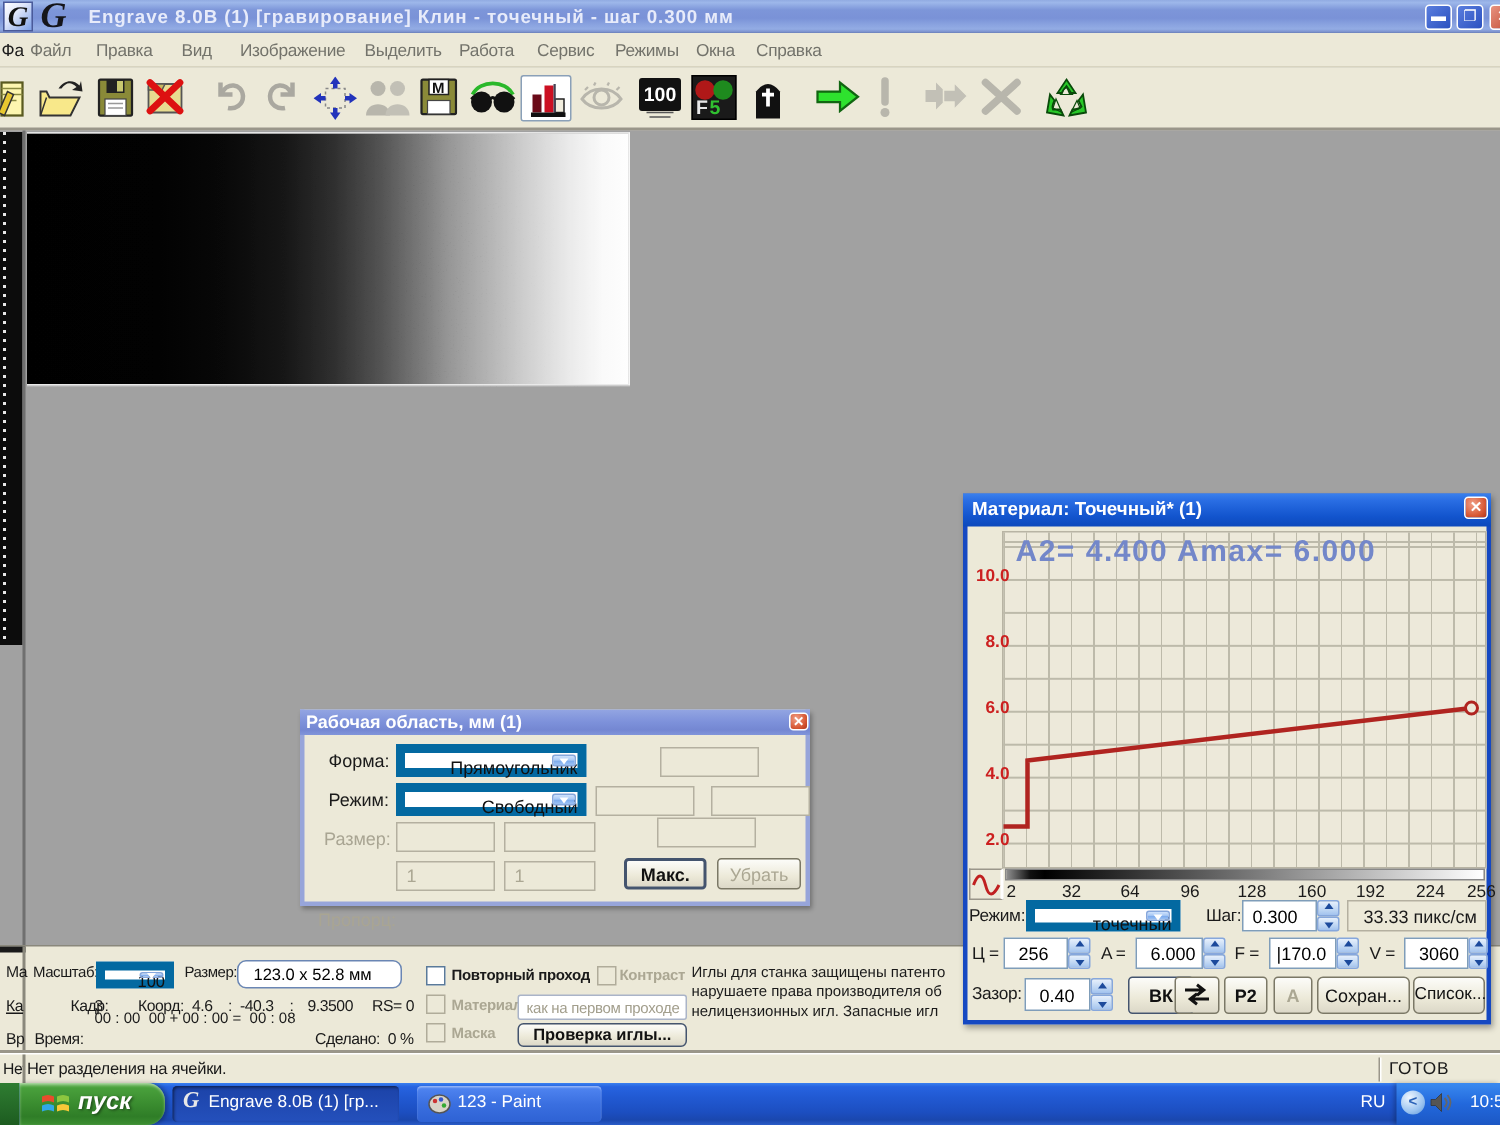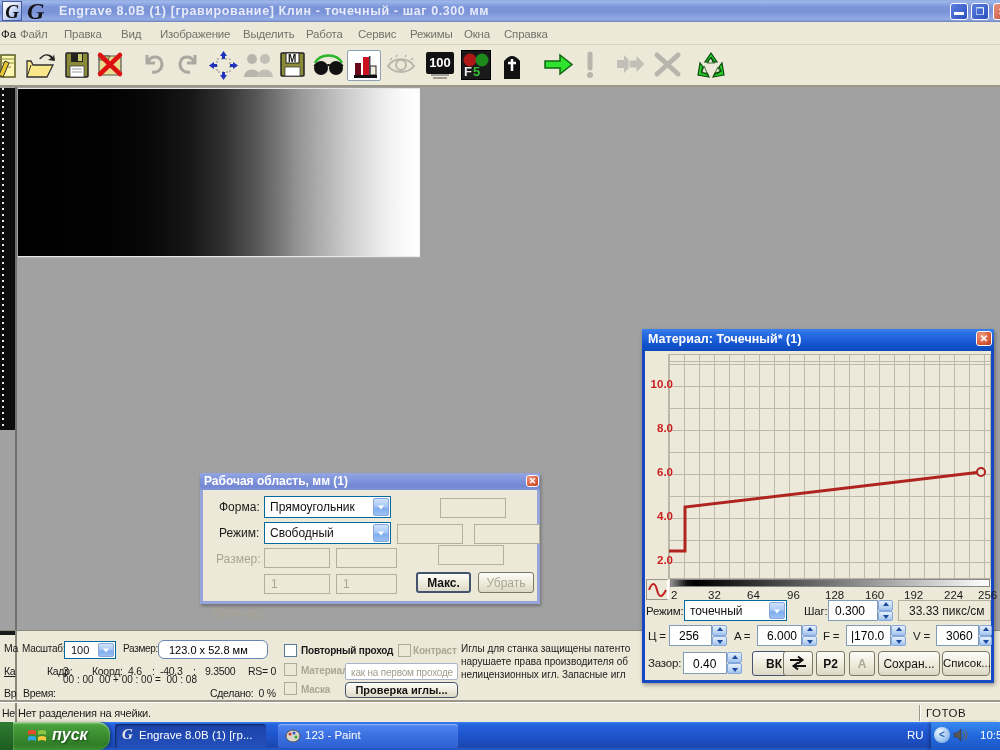--- a/index.html
+++ b/index.html
@@ -44,21 +44,21 @@
   background:radial-gradient(circle at 35% 30%,#f0a088,#d95b38 60%,#b03318);
   color:#fff; font-size:10px; font-weight:bold; text-align:center; }
 
 
 #dlg1 { z-index:5; left:200px; top:473px; width:340px; height:131px; background:#ece9d8; border:3px solid #97a5da; border-top:none; box-shadow:1px 2px 3px rgba(0,0,0,0.3);padding-left:24px; }
 #dlg1-title { position:absolute; left:-3px; top:0; width:340px; height:17px;
   background:linear-gradient(to bottom,#93a5e2 0%,#7d91da 50%,#7487d2 80%,#8195da 100%);
   color:#fff; font-weight:bold; font-size:12px; padding:1px 0 0 4px; }
 .lab1 { position:absolute; font-size:12px; color:#1a1a1a; }
 .lab1g { position:absolute; font-size:12px; color:#a9a593; }
-.combo { position:absolute; background:#fff; border:1px solid #0369a1; font-size:12px; color:#111; }
+.combo { position:absolute; background:#fff; border:6px solid #0369a1; font-size:12px; color:#111;text-align:right; }
 .combo .arr { position:absolute; right:1px; top:1px; bottom:1px; width:16px; border-radius:2px;
   background:linear-gradient(to bottom,#cfe2fc 0%,#a9c9f5 45%,#7fadee 60%,#9dc2f4 100%); border:1px solid #86a7dc; }
 .combo .arr::after { content:''; position:absolute; left:50%; top:50%; transform:translate(-50%,-35%);
   border-left:3.5px solid transparent; border-right:3.5px solid transparent; border-top:4.5px solid #fff; }
 
 
 #dlg2 { z-index:6; left:626px; top:329px; width:352px; height:354px; background:#ece9d8; border:3px solid #1548c2; box-shadow:1px 2px 4px rgba(0,0,0,0.35);margin-left:16px; }
 #dlg2-title { position:absolute; left:-3px; top:-3px; width:352px; height:22px;
   background:linear-gradient(to bottom,#3a80ec 0%,#2a6ee4 20%,#1254cd 70%,#0d49bc 100%);
   color:#fff; font-weight:bold; font-size:12.5px; padding:3px 0 0 6px; }
@@ -95,21 +95,21 @@
 
 #taskbar { z-index:7; left:0; top:722px; width:1000px; height:28px;
   background:linear-gradient(to bottom,#3a80f0 0%,#2663e0 9%,#2159d2 35%,#1c4ec0 70%,#1a47ae 88%,#2a5cc8 100%);border-radius:11px; }
 #startfrag { left:0; top:0; width:13px; height:28px; background:linear-gradient(to bottom,#2f7d32,#1d5c20); }
 #startbtn { left:13px; top:0; width:97px; height:28px; border-radius:0 12px 12px 0;
   background:linear-gradient(to bottom,#6fba5e 0%,#49a03c 12%,#3c8f31 45%,#2f7d27 80%,#3c8f31 100%);
   box-shadow:inset 0 1px 2px rgba(255,255,255,0.5), 2px 0 3px rgba(0,0,0,0.3); }
 #pusk { position:absolute; left:39px; top:4px; color:#fff; font-size:16px; font-weight:bold; font-style:italic; text-shadow:1px 1px 2px rgba(0,0,0,0.5); }
 .taskbtn { position:absolute; top:2px; height:24px; border-radius:3px; color:#fff; font-size:11.5px; }
 #task1 { left:115px; width:151px; background:linear-gradient(to bottom,#1c43a8,#2450bc); box-shadow:inset 1px 1px 2px rgba(0,0,0,0.5); }
-#task2 { left:278px; width:180px; background:linear-gradient(to bottom,#5186f2,#3a6fe0 50%,#2e62d4); box-shadow:inset 0 1px 1px rgba(255,255,255,0.4); }
+#task2 { left:278px; width:123px; background:linear-gradient(to bottom,#5186f2,#3a6fe0 50%,#2e62d4); box-shadow:inset 0 1px 1px rgba(255,255,255,0.4); }
 #tray { left:931px; top:0; width:69px; height:28px; background:linear-gradient(to bottom,#3a8af0,#2268dc 50%,#1c57c4); box-shadow:-2px 0 3px rgba(0,0,0,0.25); }
 </style>
 </head>
 <body>
 
 <div class="abs" id="titlebar"></div>
 <div class="abs" id="gicon1">G</div>
 <div class="abs" id="gicon2">G</div>
 <div class="abs" id="title-text">Engrave 8.0B (1) [гравирование] Клин - точечный - шаг 0.300 мм</div>
 <div class="abs winbtn" id="btn-min">▬</div>
@@ -292,20 +292,21 @@
   <div class="lab1g" style="left:9px; top:105px;margin-top:28px;">Пропорц:</div>
   <div class="fld-dis" style="left:61px; top:101px; width:66px; height:20px; color:#aba793; font-size:12px; padding:2px 0 0 6px;">1</div>
   <div class="fld-dis" style="left:133px; top:101px; width:61px; height:20px; color:#aba793; font-size:12px; padding:2px 0 0 6px;">1</div>
   <div class="btn" style="left:213px; top:99px; width:55px; height:21px; border:2px solid #44546e; padding-top:2px; font-weight:bold;">Макс.</div>
   <div class="btn" style="left:275px; top:99px; width:56px; height:21px; color:#aba793; padding-top:3px;">Убрать</div>
 </div>
 
 <div class="abs" id="dlg2">
   <div id="dlg2-title">Материал: Точечный* (1)<div class="xbtn" style="right:2px; top:2px; width:16px; height:15px; line-height:14px;">✕</div></div>
   <div id="plot"></div>
+  <div id="a2text">A2=  4.400   Amax=  6.000</div>
   <svg class="abs" style="left:23px; top:22px;" width="324" height="226">
     <polyline points="1,197 17,197 17,153 313,118" fill="none" stroke="#b02420" stroke-width="3"></polyline>
     <circle cx="313" cy="118" r="4" fill="#ede9da" stroke="#b02420" stroke-width="2"></circle>
   </svg>
   <div class="ylab" style="left:0; top:46px;">10.0</div>
   <div class="ylab" style="left:0; top:90px;">8.0</div>
   <div class="ylab" style="left:0; top:134px;">6.0</div>
   <div class="ylab" style="left:0; top:178px;">4.0</div>
   <div class="ylab" style="left:0; top:222px;">2.0</div>
   <div id="sineicon"><svg width="21" height="19">

